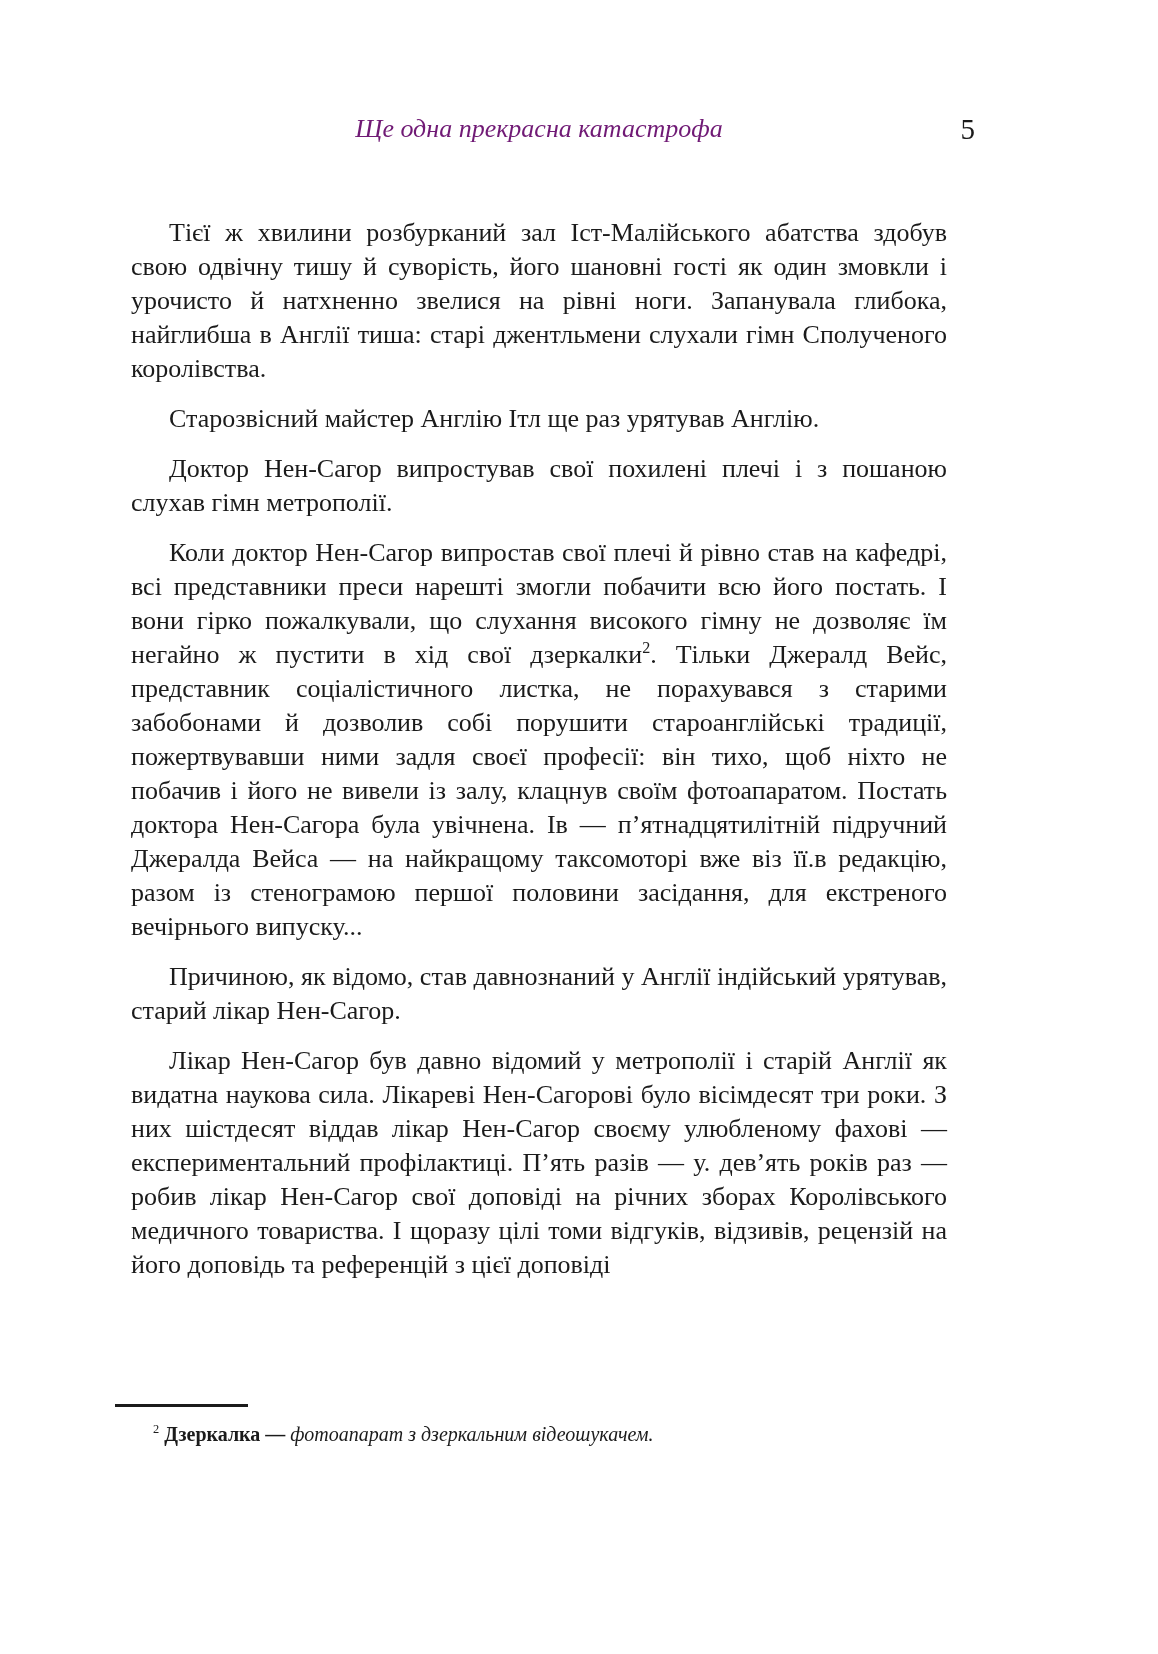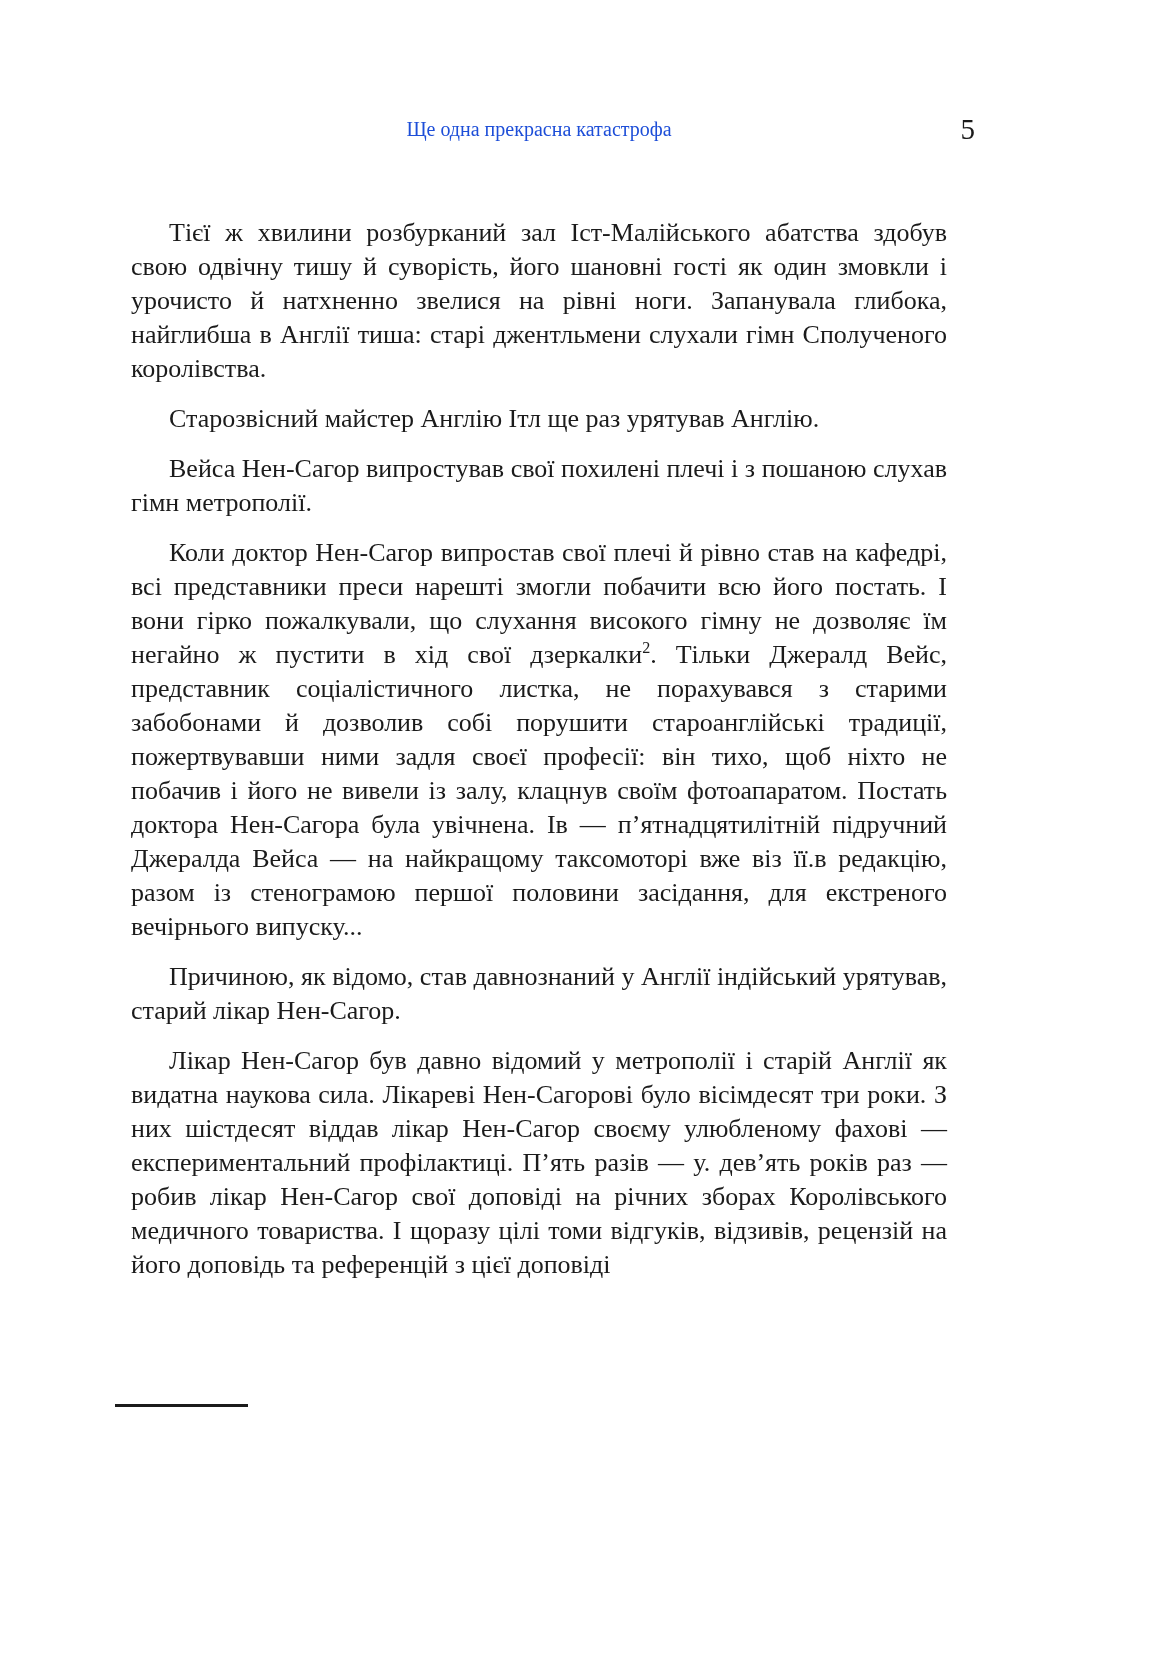--- a/index.html
+++ b/index.html
@@ -17,23 +17,24 @@
     box-sizing: border-box;
     padding: 112px 195px 0 115px;
     overflow: hidden;
   }
   .page-header {
     position: relative;
     height: 40px;
   }
   .running-title {
     text-align: center;
-    font-size: 20px;
+    font-style: italic;
+    font-size: 26px;
     line-height: 34px;
-    color: #1d4ed8;
+    color: #701a75;
   }
   .page-number {
     position: absolute;
     right: -12px;
     top: 0;
     font-size: 29px;
     line-height: 34px;
     color: #1b1b1b;
   }
   .body-text {
@@ -80,23 +81,24 @@
 
   <header class="page-header">
     <div class="running-title">Ще одна прекрасна катастрофа</div>
     <div class="page-number">5</div>
   </header>
 
   <main class="body-text">
 
   <p class="para"><span>Тієї ж хвилини розбурканий зал Іст-Малійського абатства здобув свою одвічну тишу й суворість, його шановні гості як один змовкли і урочисто й натхненно звелися на рівні ноги. Запанувала глибока, найглибша в Англії тиша: старі джентльмени слухали гімн Сполученого королівства.</span></p>
       <p class="para"><span>Старозвісний майстер Англію Ітл ще раз урятував Англію.</span></p>
-      <p class="para"><span>Вейса Нен-Сагор випростував свої похилені плечі і з пошаною слухав гімн метрополії.</span></p>
+      <p class="para"><span>Доктор Нен-Сагор випростував свої похилені плечі і з пошаною слухав гімн метрополії.</span></p>
       <p class="para"><span>Коли доктор Нен-Сагор випростав свої плечі й рівно став на кафедрі, всі представники преси нарешті змогли побачити всю його постать. І вони гірко пожалкували, що слухання високого гімну не дозволяє їм негайно ж пустити в хід свої дзеркалки</span><sup>2</sup><span>. Тільки Джералд Вейс, представник соціалістичного листка, не порахувався з старими забобонами й дозволив собі порушити староанглійські традиції, пожертвувавши ними задля своєї професії: він тихо, щоб ніхто не побачив і його не вивели із залу, клацнув своїм фотоапаратом. Постать доктора Нен-Сагора була увічнена. Ів — п’ятнадцятилітній підручний Джералда Вейса — на найкращому таксомоторі вже віз її.в редакцію, разом із стенограмою першої половини засідання, для екстреного вечірнього випуску...</span></p>
       <p class="para"><span>Причиною, як відомо, став давнознаний у Англії індійський урятував, старий лікар Нен-Сагор.</span></p>
       <p class="para"><span>Лікар Нен-Сагор був давно відомий у метрополії і старій Англії як видатна наукова сила. Лікареві Нен-Сагорові було вісімдесят три роки. З них шістдесят віддав лікар Нен-Сагор своєму улюбленому фахові — експериментальний профілактиці. П’ять разів — у. дев’ять років раз — робив лікар Нен-Сагор свої доповіді на річних зборах Королівського медичного товариства. І щоразу цілі томи відгуків, відзивів, рецензій на його доповідь та референцій з цієї доповіді</span></p>
     </main>
 
   <footer class="footnote-area">
     <div class="footnote-rule"></div>
+    <p class="footnote"><sup>2</sup><span> </span><span class="b">Дзеркалка — </span><span class="i">фотоапарат з дзеркальним відеошукачем.</span></p>
   </footer>
 
 </div>
 
 </body></html>

